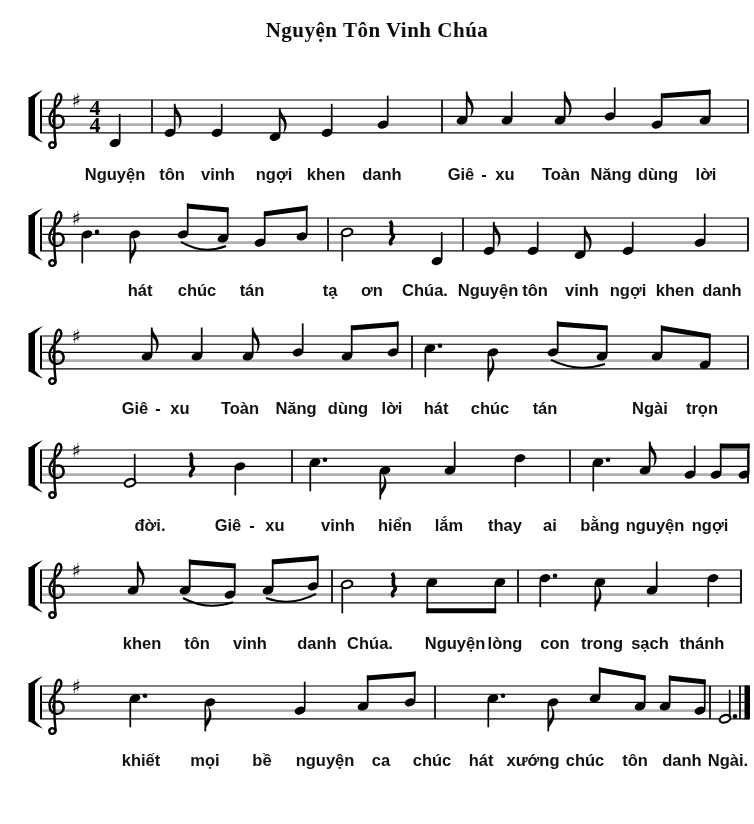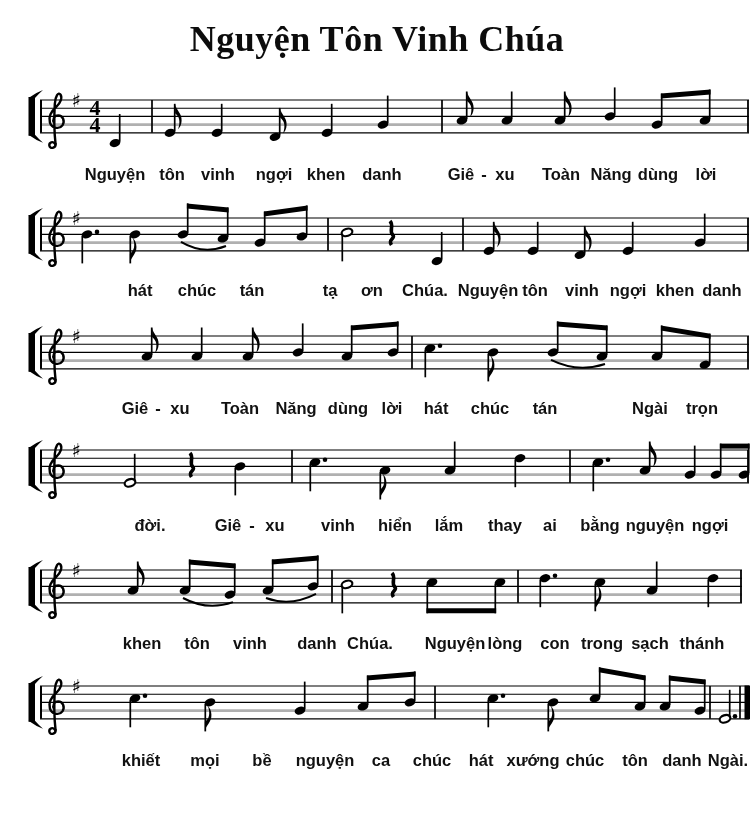--- a/index.html
+++ b/index.html
@@ -1,20 +1,20 @@
 <!DOCTYPE html>
 <html><head>
 <meta charset="utf-8">
 <style>
   html,body{margin:0;padding:0;background:#fff;}
   #page{position:relative;width:754px;height:824px;background:#ffffff;overflow:hidden;
         font-family:"Liberation Sans",sans-serif;}
   #title{position:absolute;top:18px;left:0;width:754px;text-align:center;
          font-family:"Liberation Serif","DejaVu Serif",serif;
-         font-weight:bold;font-size:36px;color:#0c0c0c;letter-spacing:.5px;}
+         font-weight:bold;font-size:21px;color:#0c0c0c;letter-spacing:.5px;}
   #score{position:absolute;top:0;left:0;}
 </style>
 </head>
 <body>
 
 <div id="page">
   <div id="title">Nguyện Tôn Vinh Chúa</div>
   <svg id="score" width="754" height="824" viewBox="0 0 754 824" xmlns="http://www.w3.org/2000/svg">
       <g>
         <line x1="40" y1="100" x2="749" y2="100" stroke="#000000" stroke-width="1.15"></line>

